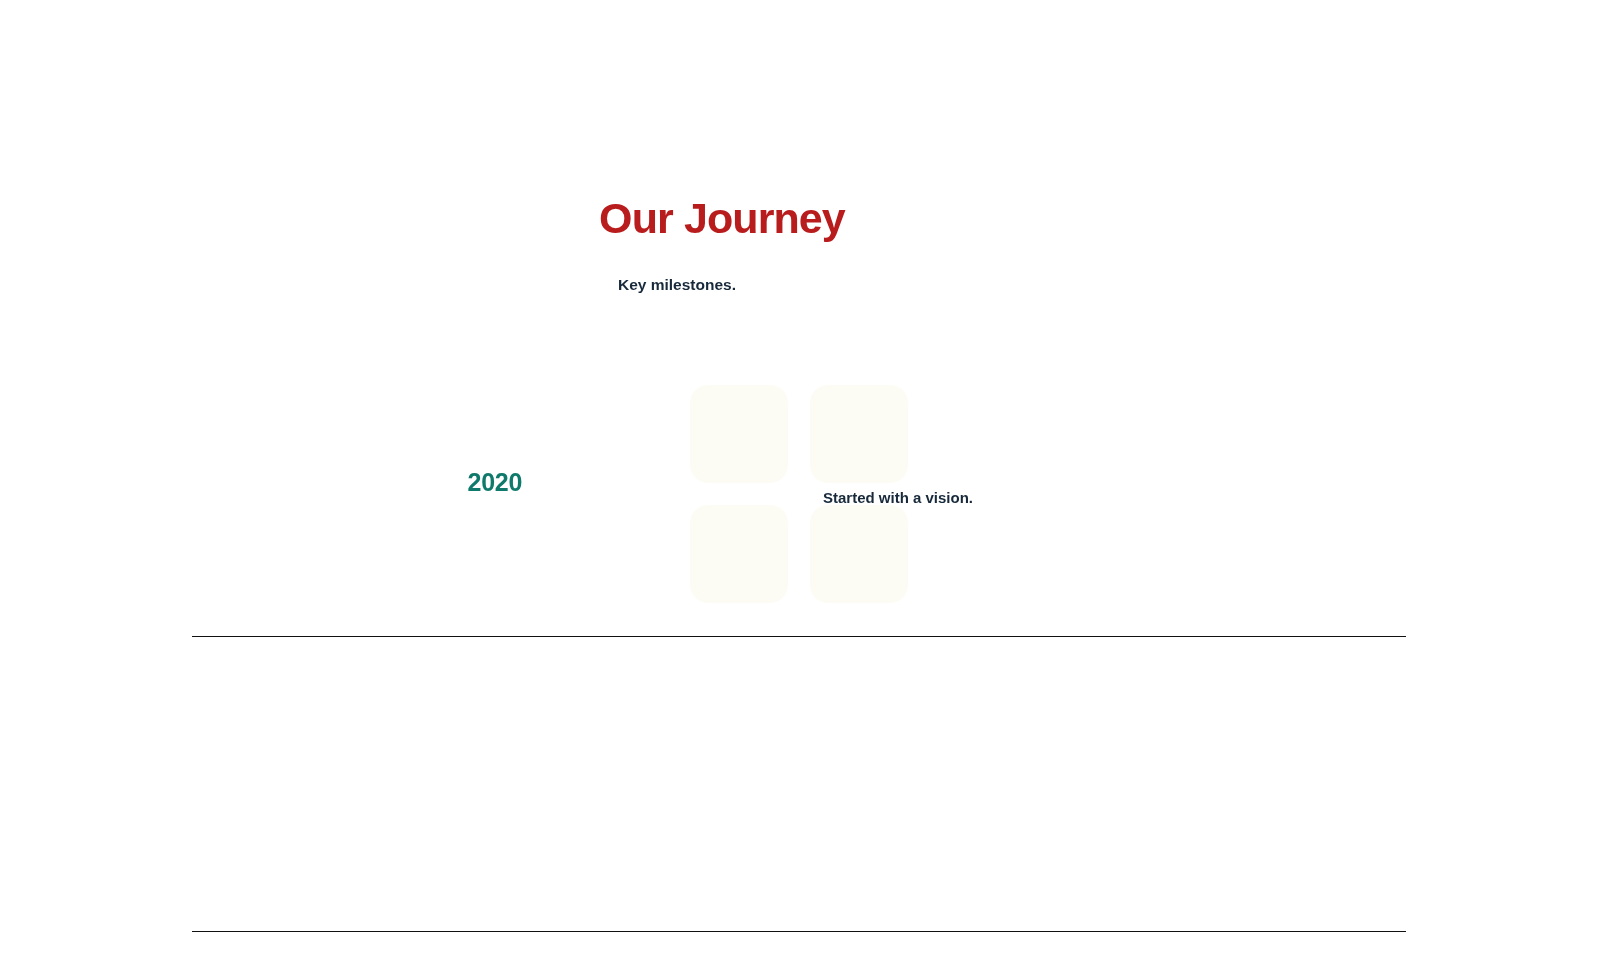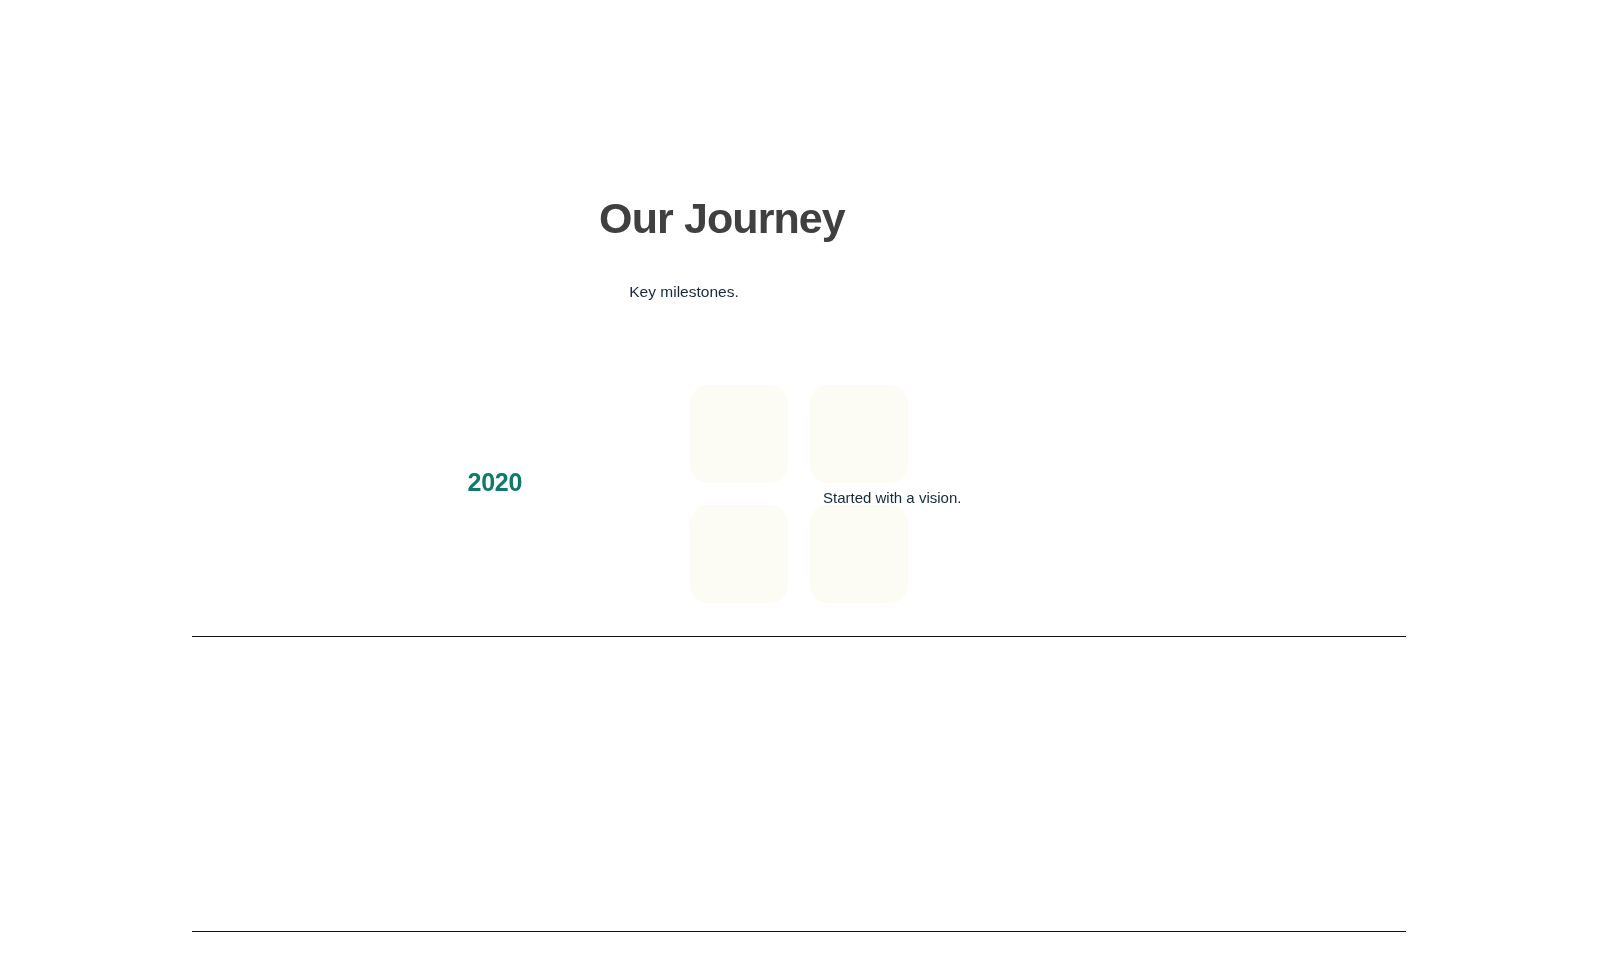--- a/index.html
+++ b/index.html
@@ -30,31 +30,31 @@
     margin: 0;
     padding: 0;
     position: absolute;
     left: 0;
     top: 192px;
     width: 1444px;
     font-size: 43px;
     font-weight: 700;
     letter-spacing: -0.9px;
     line-height: 52px;
-    color: #404040;
+    color: #b91c1c;
   }
   .page-subtitle {
-    margin: 14px;
+    margin: 7px;
     padding: 0;
     position: absolute;
     left: 0;
     top: 267px;
     width: 1340px;
     font-size: 15.5px;
-    font-weight: 400;
+    font-weight: 700;
     line-height: 22px;
     color: #17293a;
   }
 
   
   .timeline {
     position: absolute;
     left: 192px;
     top: 347px;
     width: 1214px;
@@ -116,21 +116,21 @@
     font-weight: 700;
     letter-spacing: -0.15px;
     line-height: 24px;
     color: #0f7a6b;
   }
   .entry-desc {
     margin: 0;
     padding: 0;
     margin-top: 22px;
     font-size: 15px;
-    font-weight: 400;
+    font-weight: 700;
     line-height: 22px;
     color: #17293a;
   }
 </style>
 </head>
 <body>
 
 <div class="section-header">
   <h1 class="page-title">Our Journey</h1>
   <p class="page-subtitle">Key milestones.</p>

